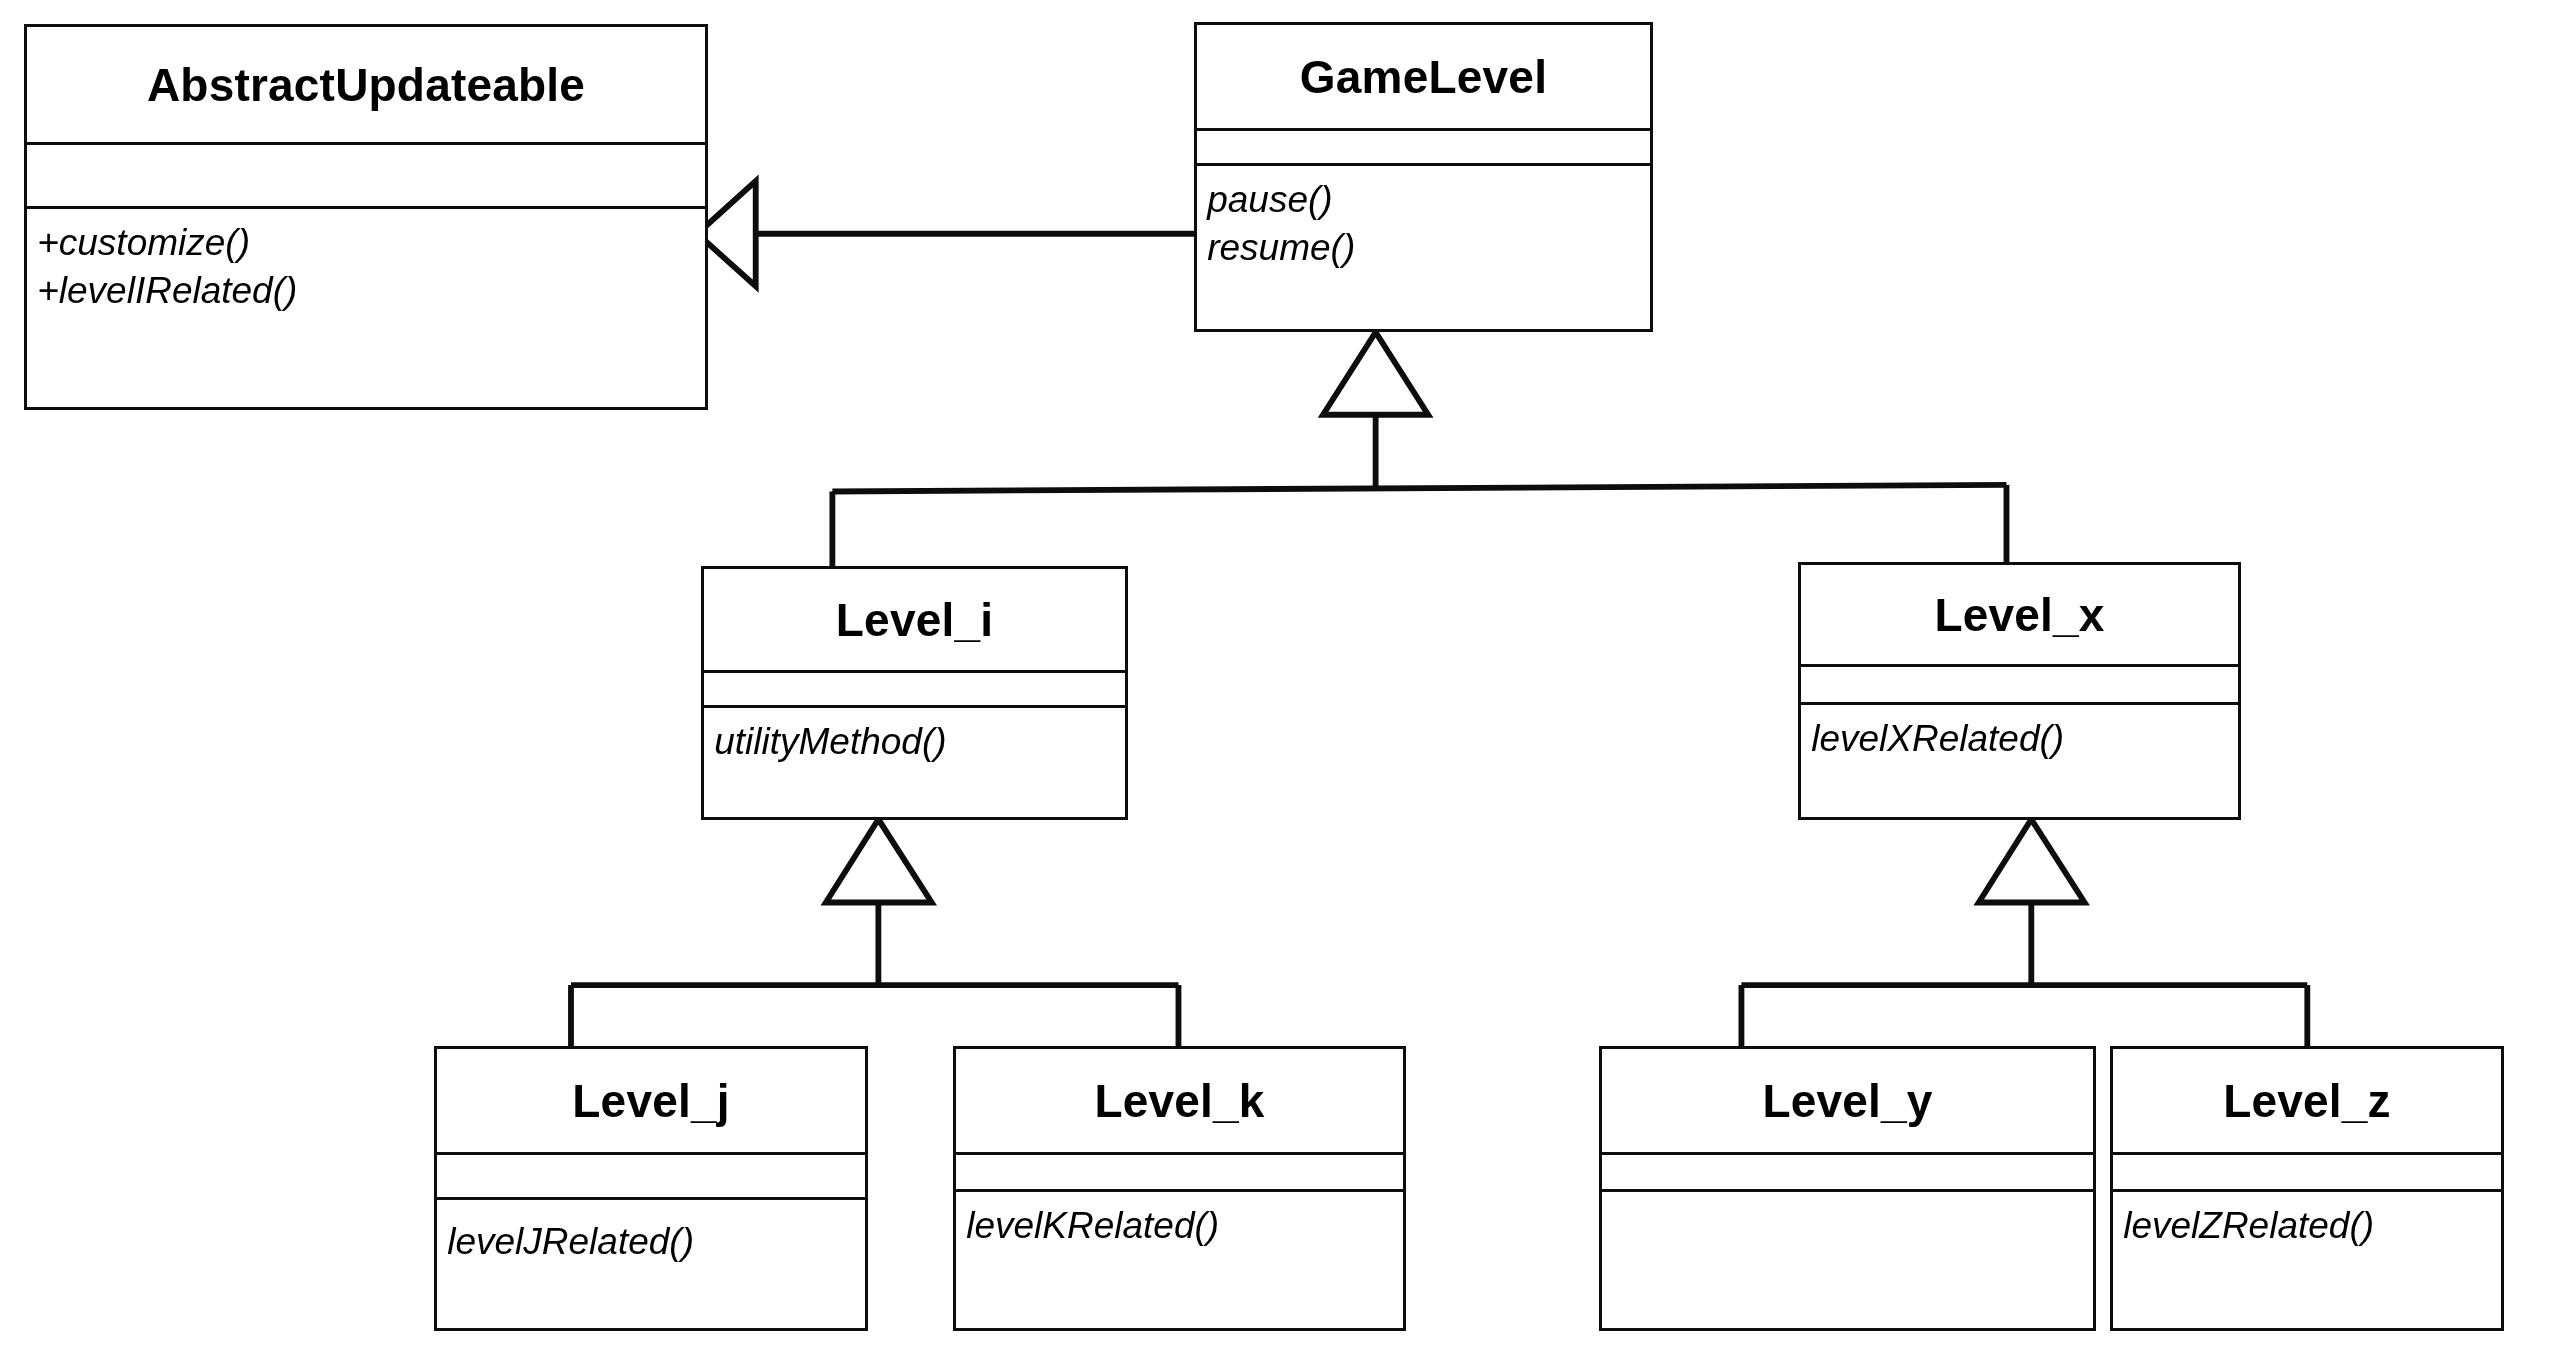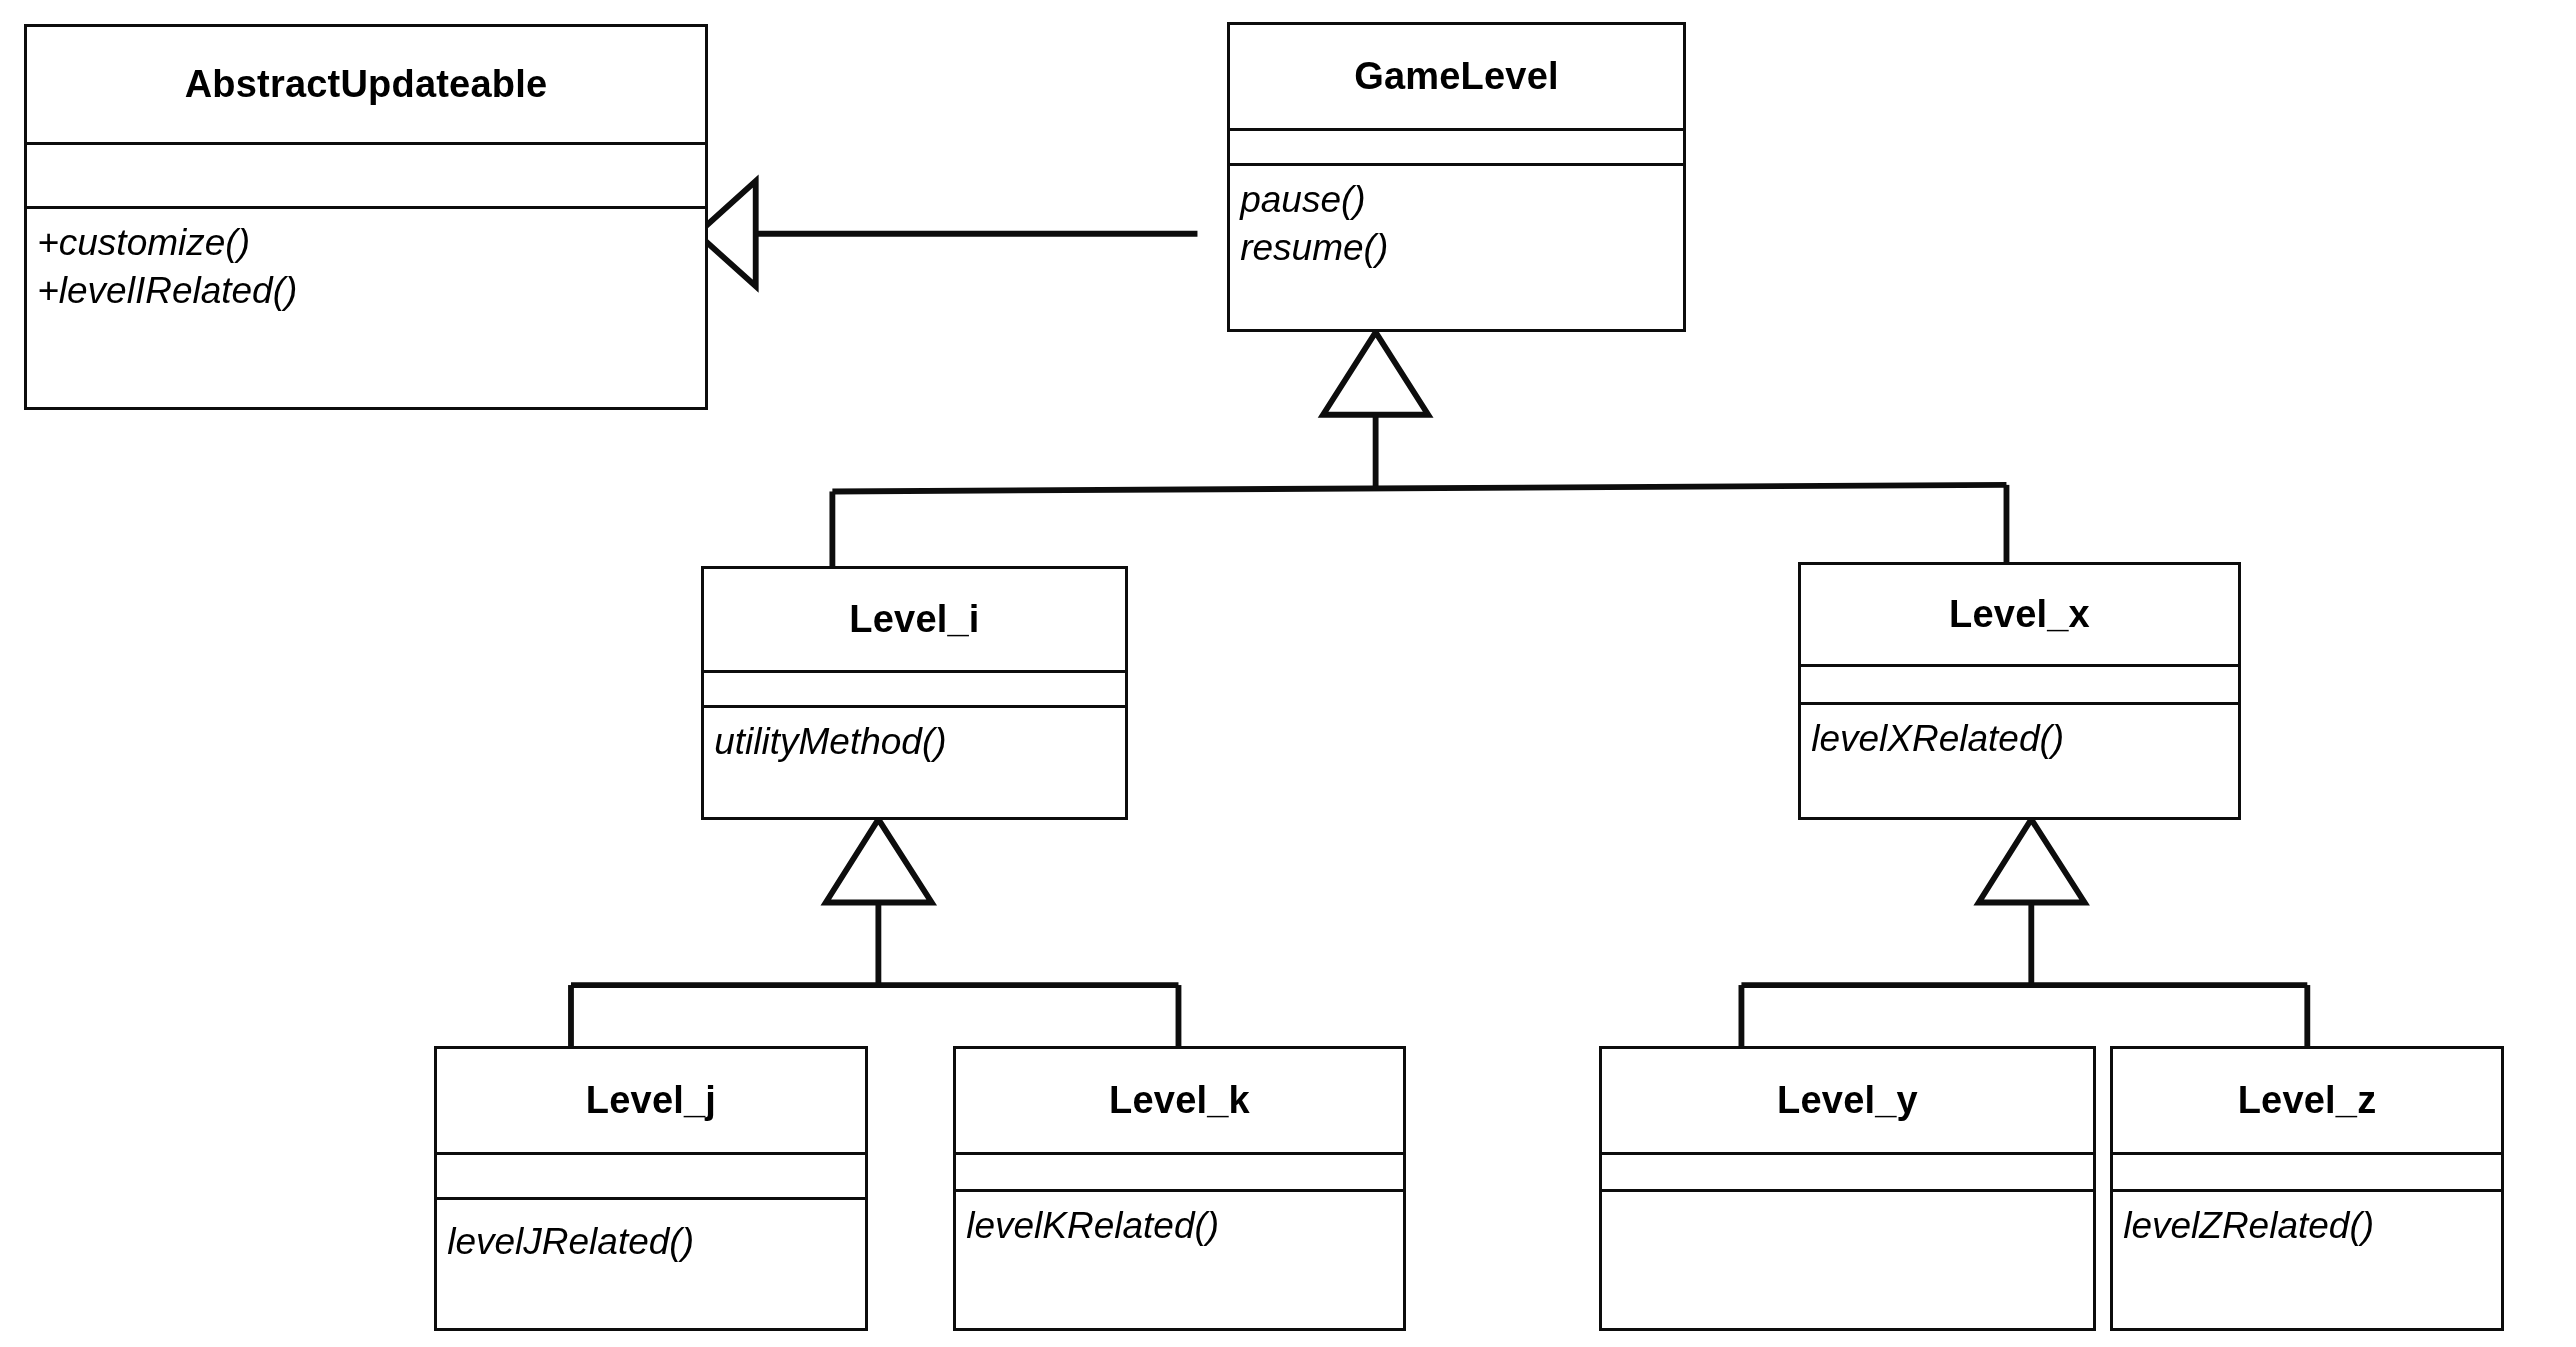--- a/index.html
+++ b/index.html
@@ -35,21 +35,21 @@
     flex-direction: column;
     z-index: 5;
   }
   .uml-name-compartment {
     box-sizing: border-box;
     display: flex;
     align-items: center;
     justify-content: center;
     border-bottom: 3.7px solid #0d0d0d;
     font-weight: bold;
-    font-size: 38px;
+    font-size: 46px;
     color: #000000;
     letter-spacing: 0.2px;
     padding: 0 7.3px;
     text-align: center;
   }
   .uml-attr-compartment {
     box-sizing: border-box;
     border-bottom: 3.7px solid #0d0d0d;
   }
   .uml-ops-compartment {
@@ -101,21 +101,21 @@
 
   <div class="uml-class" style="left:24px; top:24px; width:684px; height:386px;">
     <div class="uml-name-compartment" style="height:118px;">AbstractUpdateable</div>
     <div class="uml-attr-compartment" style="height:64px;"></div>
     <div class="uml-ops-compartment">
       <div class="uml-op">+customize()</div>
       <div class="uml-op">+levelIRelated()</div>
     </div>
   </div>
 
-  <div class="uml-class" style="left:1227px; top:22px; width:459px; height:310px;">
+  <div class="uml-class" style="left:1194px; top:22px; width:459px; height:310px;">
     <div class="uml-name-compartment" style="height:106px;">GameLevel</div>
     <div class="uml-attr-compartment" style="height:35px;"></div>
     <div class="uml-ops-compartment">
       <div class="uml-op">pause()</div>
       <div class="uml-op">resume()</div>
     </div>
   </div>
 
   <div class="uml-class" style="left:701px; top:566px; width:427px; height:254px;">
     <div class="uml-name-compartment" style="height:104px;">Level_i</div>

